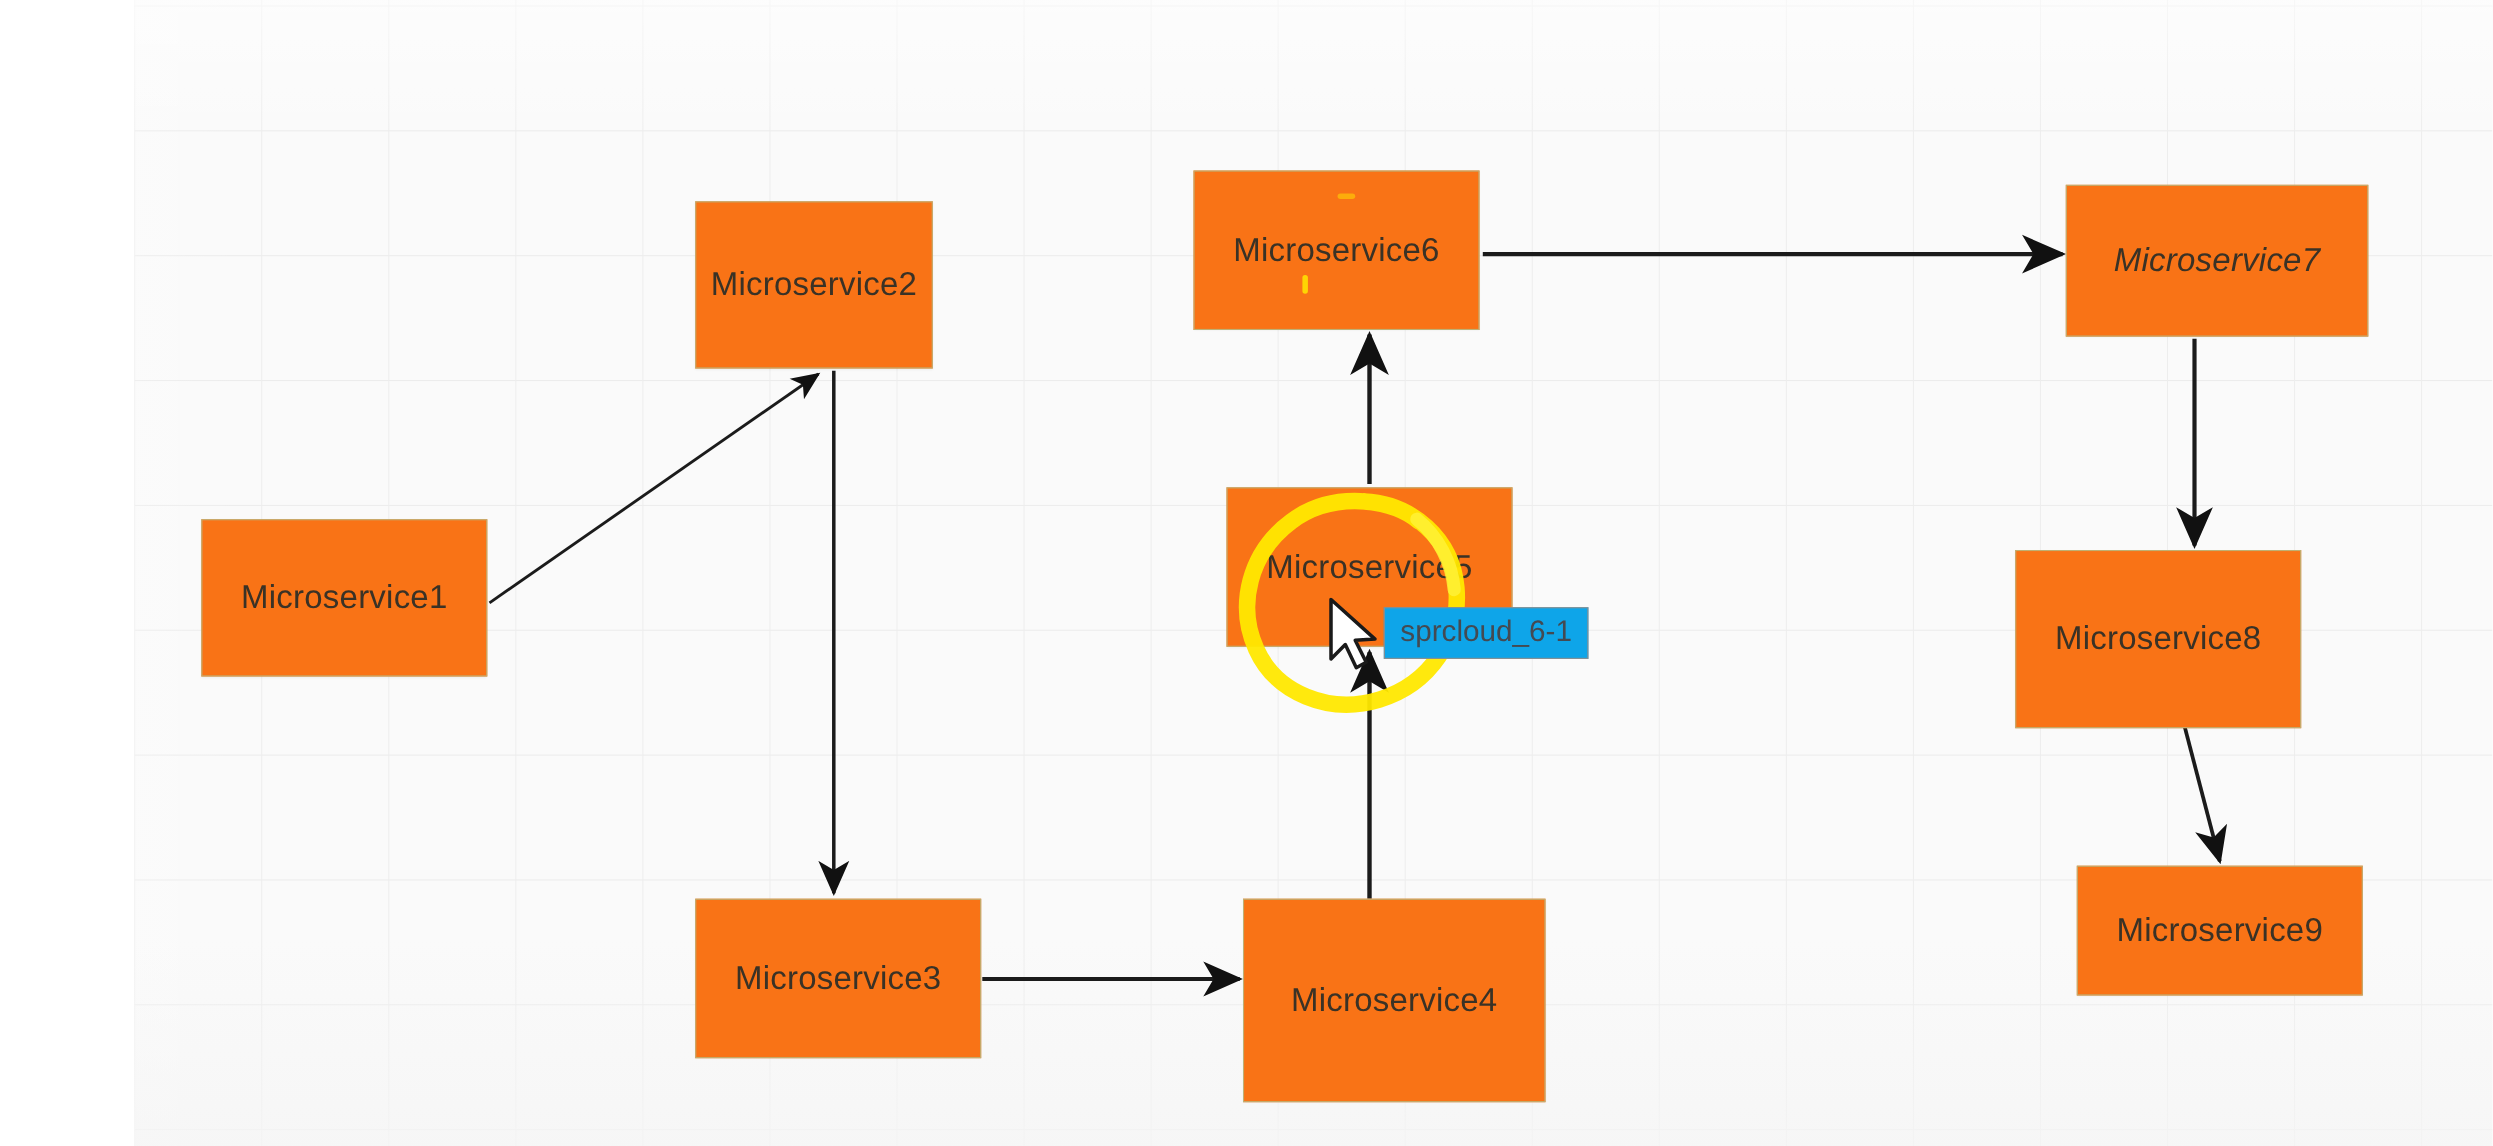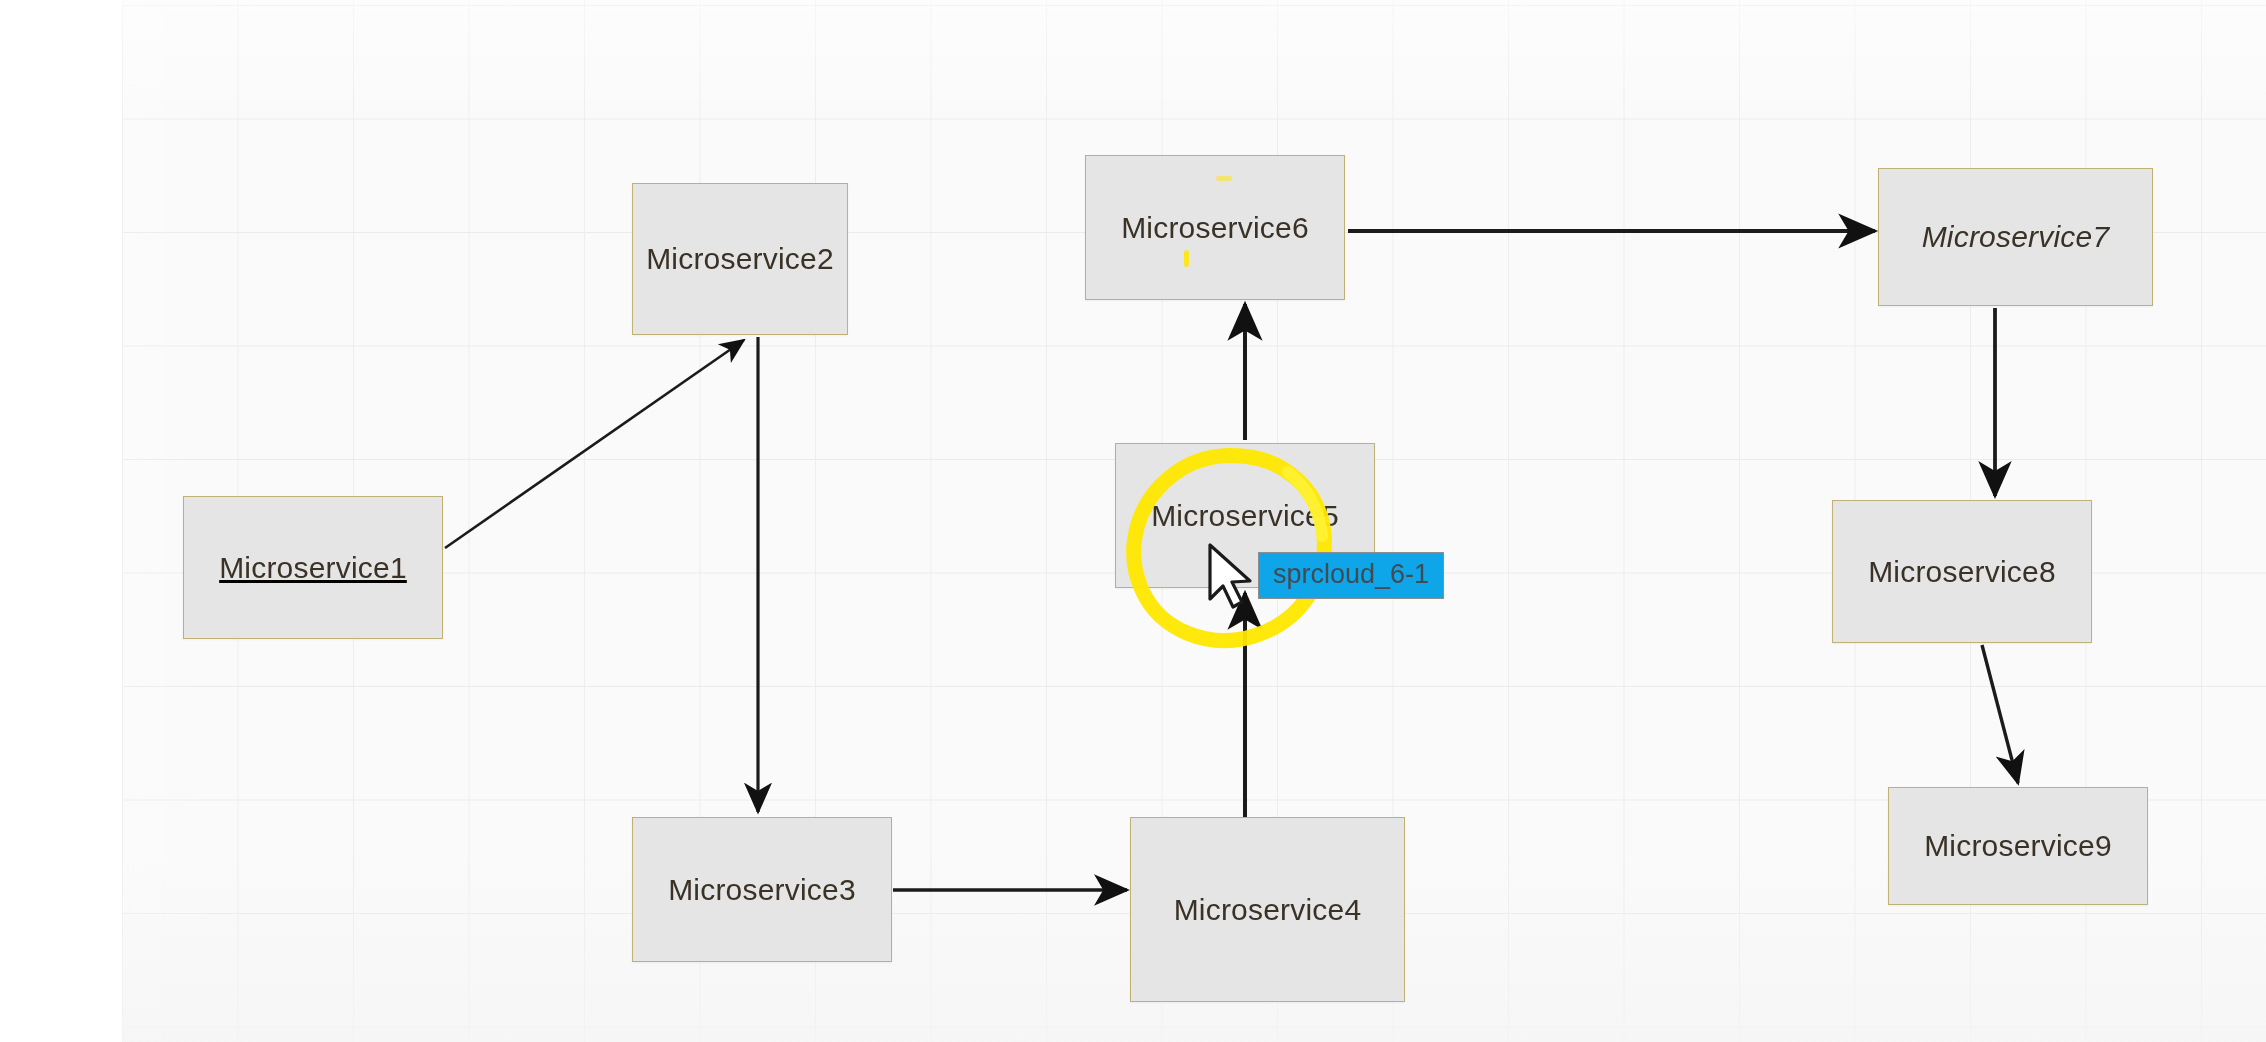--- a/index.html
+++ b/index.html
@@ -48,21 +48,21 @@
   #edges {
     position: absolute;
     left: 0; top: 0;
     width: 2266px; height: 1042px;
     z-index: 4;
     pointer-events: none;
   }
   .node {
     position: absolute;
     box-sizing: border-box;
-    background: #e5e5e5;
+    background: #f97316;
     border: 1.5px solid #bfb073;
     display: flex;
     align-items: center;
     justify-content: center;
     z-index: 5;
     box-shadow: 0 1px 2px rgba(0,0,0,0.05);
   }
   .node-label {
     font-size: 30px;
     color: #3a3226;
@@ -141,21 +141,21 @@
 
     <g>
       <line x1="1995" y1="308" x2="1995" y2="496" stroke="#1b1b1b" stroke-width="3.8" marker-end="url(#ah)"></line>
     </g>
 
     <g>
       <line x1="1982" y1="645" x2="2018" y2="783" stroke="#1b1b1b" stroke-width="3.4" marker-end="url(#ah)"></line>
     </g>
   </svg>
 
-  <div class="node" style="left:183px; top:496px; width:260px; height:143px;text-decoration:underline;">
+  <div class="node" style="left:183px; top:472px; width:260px; height:143px;">
     <span class="node-label">Microservice1</span>
   </div>
 
   <div class="node" style="left:632px; top:183px; width:216px; height:152px;">
     <span class="node-label">Microservice2</span>
   </div>
 
   <div class="node" style="left:632px; top:817px; width:260px; height:145px;">
     <span class="node-label">Microservice3</span>
   </div>
@@ -169,21 +169,21 @@
   </div>
 
   <div class="node" style="left:1085px; top:155px; width:260px; height:145px;">
     <span class="node-label">Microservice6</span>
   </div>
 
   <div class="node" style="left:1878px; top:168px; width:275px; height:138px;font-style:italic;">
     <span class="node-label">Microservice7</span>
   </div>
 
-  <div class="node" style="left:1832px; top:500px; width:260px; height:143px;">
+  <div class="node" style="left:1832px; top:500px; width:260px; height:162px;">
     <span class="node-label">Microservice8</span>
   </div>
 
   <div class="node" style="left:1888px; top:787px; width:260px; height:118px;">
     <span class="node-label">Microservice9</span>
   </div>
 
   <div class="speck" style="left:1184px; top:250px; width:5px; height:17px; border-radius:3px;"></div>
   <div class="speck" style="left:1216px; top:176px; width:16px; height:5px; border-radius:3px; opacity:0.5;"></div>
 

